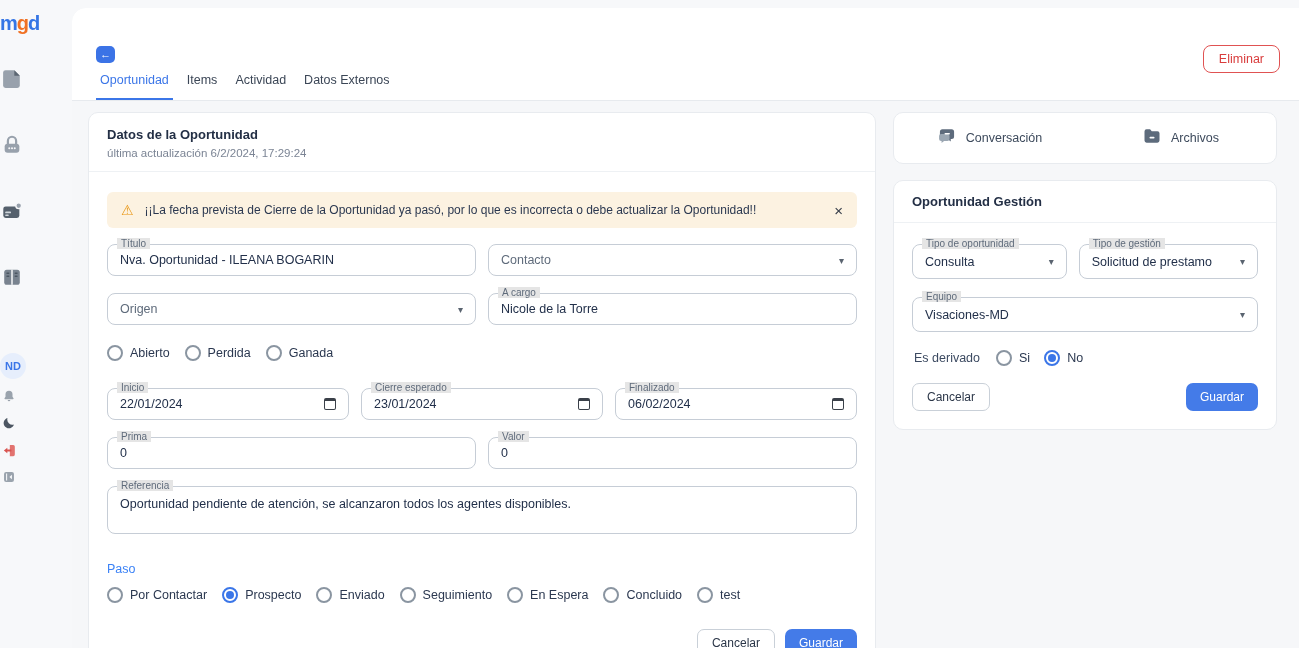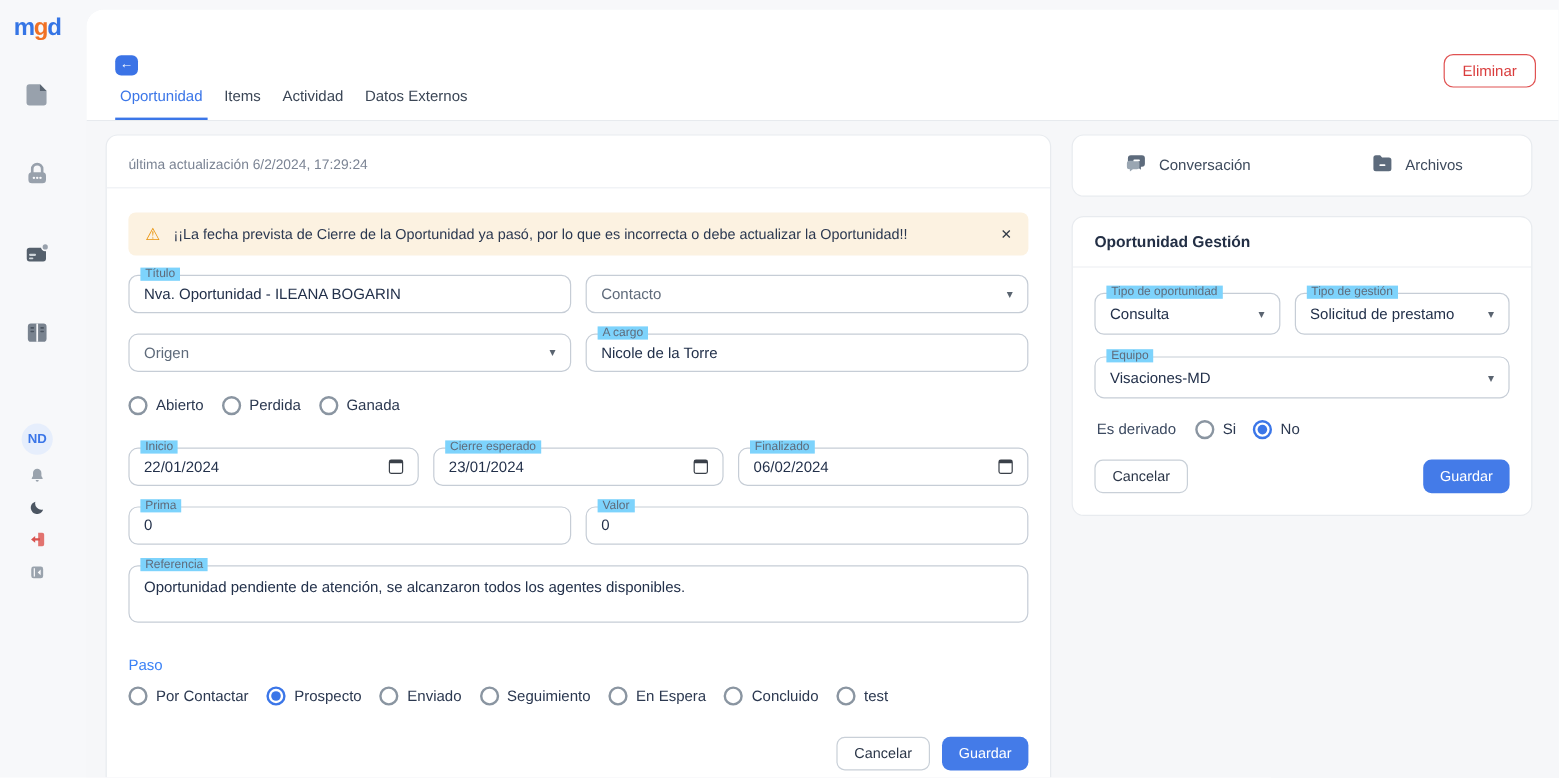--- a/index.html
+++ b/index.html
@@ -7,21 +7,21 @@
   body {
     font-family:"Liberation Sans", sans-serif;
     background:#f7f8fa;
     color:#27344a;
     position:relative;
   }
 
   
   .sidebar {
     position:absolute; left:0; top:0; width:62px; height:496px;
-    background:#f7f8fa; display:flex; flex-direction:column; align-items:center;
+    background:#f7f8fa; display:flex; flex-direction:column; align-items:flex-start;
   }
   .logo { margin-top:12px; font-weight:bold; font-size:20px; letter-spacing:-1px; cursor:pointer; }
   .logo .b { color:#3575e5; } .logo .o { color:#f07124; }
   .nav-icons { display:flex; flex-direction:column; gap:42px; margin-top:34px; }
   .nav-btn { width:24px; height:24px; display:flex; align-items:center; justify-content:center; cursor:pointer; }
   .side-spacer { flex:1; }
   .user-badge {
     width:26px; height:26px; border-radius:50%; background:#e6eefc; color:#3b76e8;
     font-size:11px; font-weight:bold; display:flex; align-items:center; justify-content:center; cursor:pointer;
   }
@@ -77,21 +77,21 @@
   .banner-close { background:none; border:none; font-size:15px; color:#333b47; cursor:pointer; line-height:1; }
 
   
   .row2 { display:grid; grid-template-columns:1fr 1fr; gap:12px; margin-bottom:17px; }
   .row3 { display:grid; grid-template-columns:1fr 1fr 1fr; gap:12px; margin-bottom:17px; }
   .fld {
     position:relative; height:32px; border:1px solid #c6cdd6; border-radius:8px;
     background:#fff; display:flex; align-items:center; padding:0 12px; cursor:text;
   }
   .fld .lbl {
-    position:absolute; top:-7px; left:9px; background:#7dd3fc; padding:0 4px;
+    position:absolute; top:-7px; left:9px; background:#e5e5e5; padding:0 4px;
     font-size:10px; color:#5f6b7b; white-space:nowrap;
   }
   .fld .val { font-size:12.5px; color:#22304a; flex:1; overflow:hidden; white-space:nowrap; }
   .fld.select { cursor:pointer;gap:28px; }
   .fld.select .inner-lbl { font-size:12.5px; color:#5f6b7b; flex:1; }
   .arrow { font-size:10px; color:#5a6470; }
   .cal {
     width:12px; height:12px; border:1.5px solid #3a4049; border-top:3.5px solid #3a4049;
     border-radius:2px; flex:none; cursor:pointer;
   }
@@ -232,20 +232,21 @@
       <div class="tab">Items</div>
       <div class="tab">Actividad</div>
       <div class="tab">Datos Externos</div>
     </div>
   </div>
 
   <div class="content">
 
     <div class="card card-left">
       <div class="card-head">
+        <div class="card-title">Datos de la Oportunidad</div>
         <div class="card-sub">última actualización 6/2/2024, 17:29:24</div>
       </div>
       <div class="card-body">
 
         <div class="banner">
           <span class="warn-ico">⚠</span>
           <span class="banner-text">¡¡La fecha prevista de Cierre de la Oportunidad ya pasó, por lo que es incorrecta o debe actualizar la Oportunidad!!</span>
           <button class="banner-close">×</button>
         </div>
 

